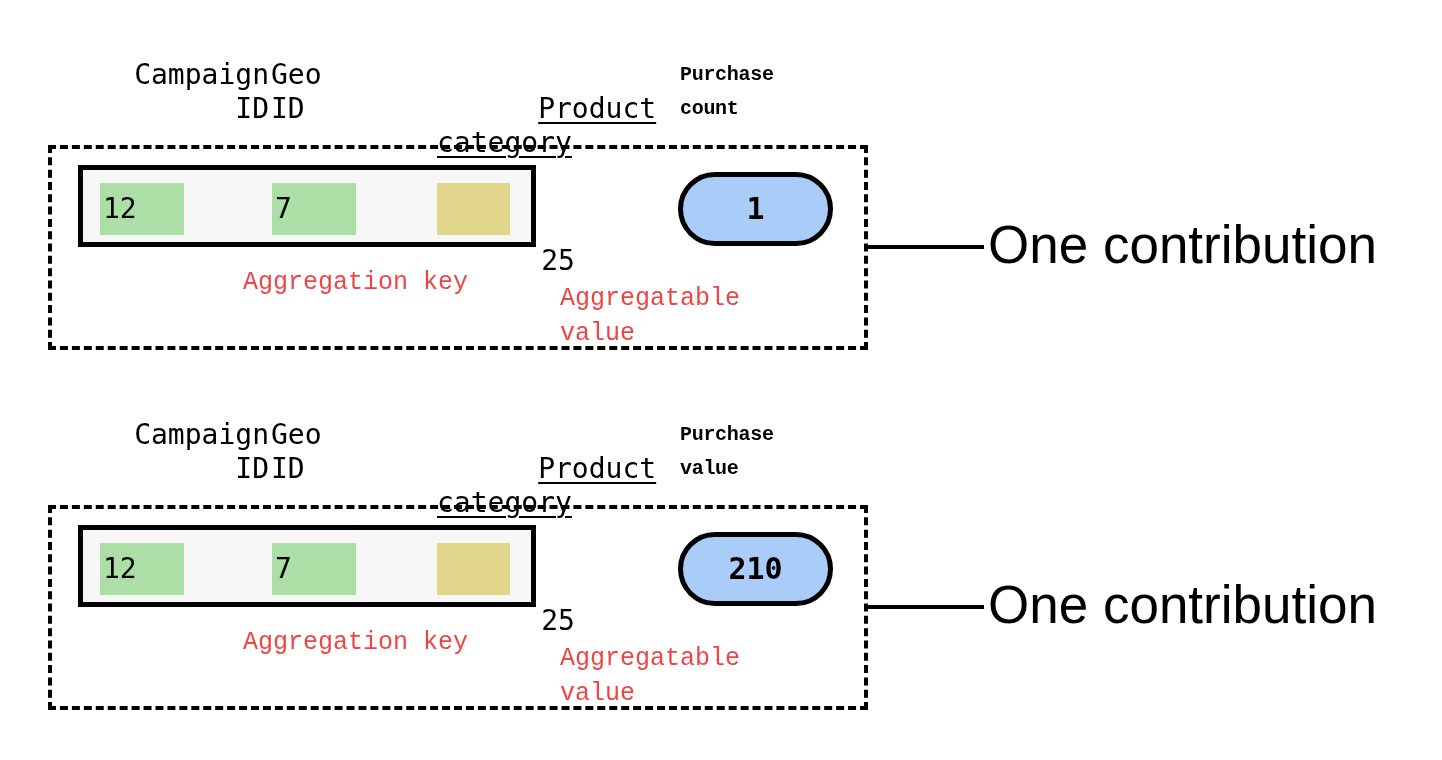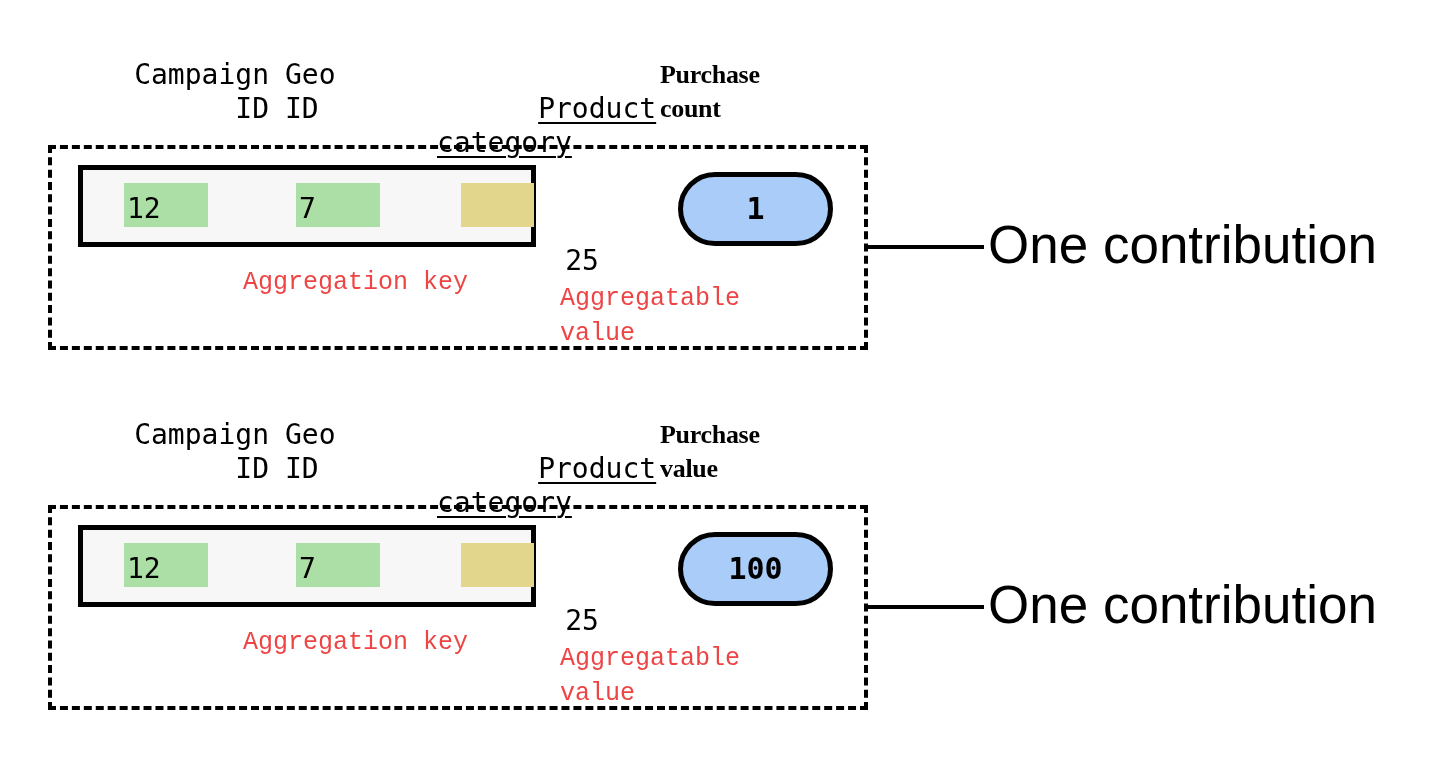--- a/index.html
+++ b/index.html
@@ -34,28 +34,28 @@
   }
   .hdr {
     position: absolute;
     font-family: "DejaVu Sans Mono", monospace;
     font-size: 28px;
     line-height: 34px;
     color: #000000;
     white-space: pre;
   }
   .hdr-campaign { left: 99px;  top: 0px; width: 170px; text-align: right; }
-  .hdr-geo      { left: 285px; top: 0px; width: 150px; }
+  .hdr-geo      { left: 271px; top: 0px; width: 150px; }
   .hdr-product  { left: 437px; top: 0px; width: 200px; }
   .hdr-product .ul { text-decoration: underline; text-decoration-thickness: 2px; text-underline-offset: 4px; }
   .hdr-metric {
-    left: 660px; top: 0px; width: 220px;
-    font-family: Liberation Serif, serif;
+    left: 680px; top: 0px; width: 220px;
+    font-family: Liberation Mono, monospace;
     font-weight: bold;
-    font-size: 26px;
+    font-size: 20px;
     line-height: 34px;
     letter-spacing: -0.3px;
   }
 
   
   .dashed-box {
     position: absolute;
     left: 48px;
     top: 145px;
     width: 820px;
@@ -71,29 +71,28 @@
     top: 165px;
     width: 458px;
     height: 82px;
     border: 5px solid #000000;
     background: #f7f7f7;
     box-sizing: border-box;
   }
   .cell {
     position: absolute;
     top: 13px;
-    height: 44px;
+    height: 52px;
     font-family: "DejaVu Sans Mono", monospace;
     font-size: 28px;
     line-height: 52px;
     color: #000000;
     padding-left: 3px;
     box-sizing: border-box;
     white-space: pre;
-    margin-left: 24px;
   }
   .cell-campaign { left: 17px;  width: 84px; background: #abdfa5; }
   .cell-geo      { left: 189px; width: 84px; background: #abdfa5; }
   .cell-product  { left: 354px; width: 73px; background: #e1d68c; }
   .cell-product .ul { text-decoration-thickness: 2px; text-underline-offset: 3px; }
 
   
   .value-pill {
     position: absolute;
     left: 678px;
@@ -210,21 +209,21 @@
   <div class="dashed-box"></div>
 
   <div class="key-strip">
     <div class="cell cell-campaign">12</div>
     <div class="cell cell-geo">7</div>
     <div class="cell cell-product">
       <span class="ul">25</span>
     </div>
   </div>
 
-  <div class="value-pill">100</div>
+  <div class="value-pill">210</div>
 
   <div class="purple lbl-aggkey">Aggregation key</div>
   <div class="purple lbl-aggvalue">Aggregatable
 value</div>
 
   <div class="connector"></div>
   <div class="callout-label">One contribution</div>
 </div>
 
 </body></html>

